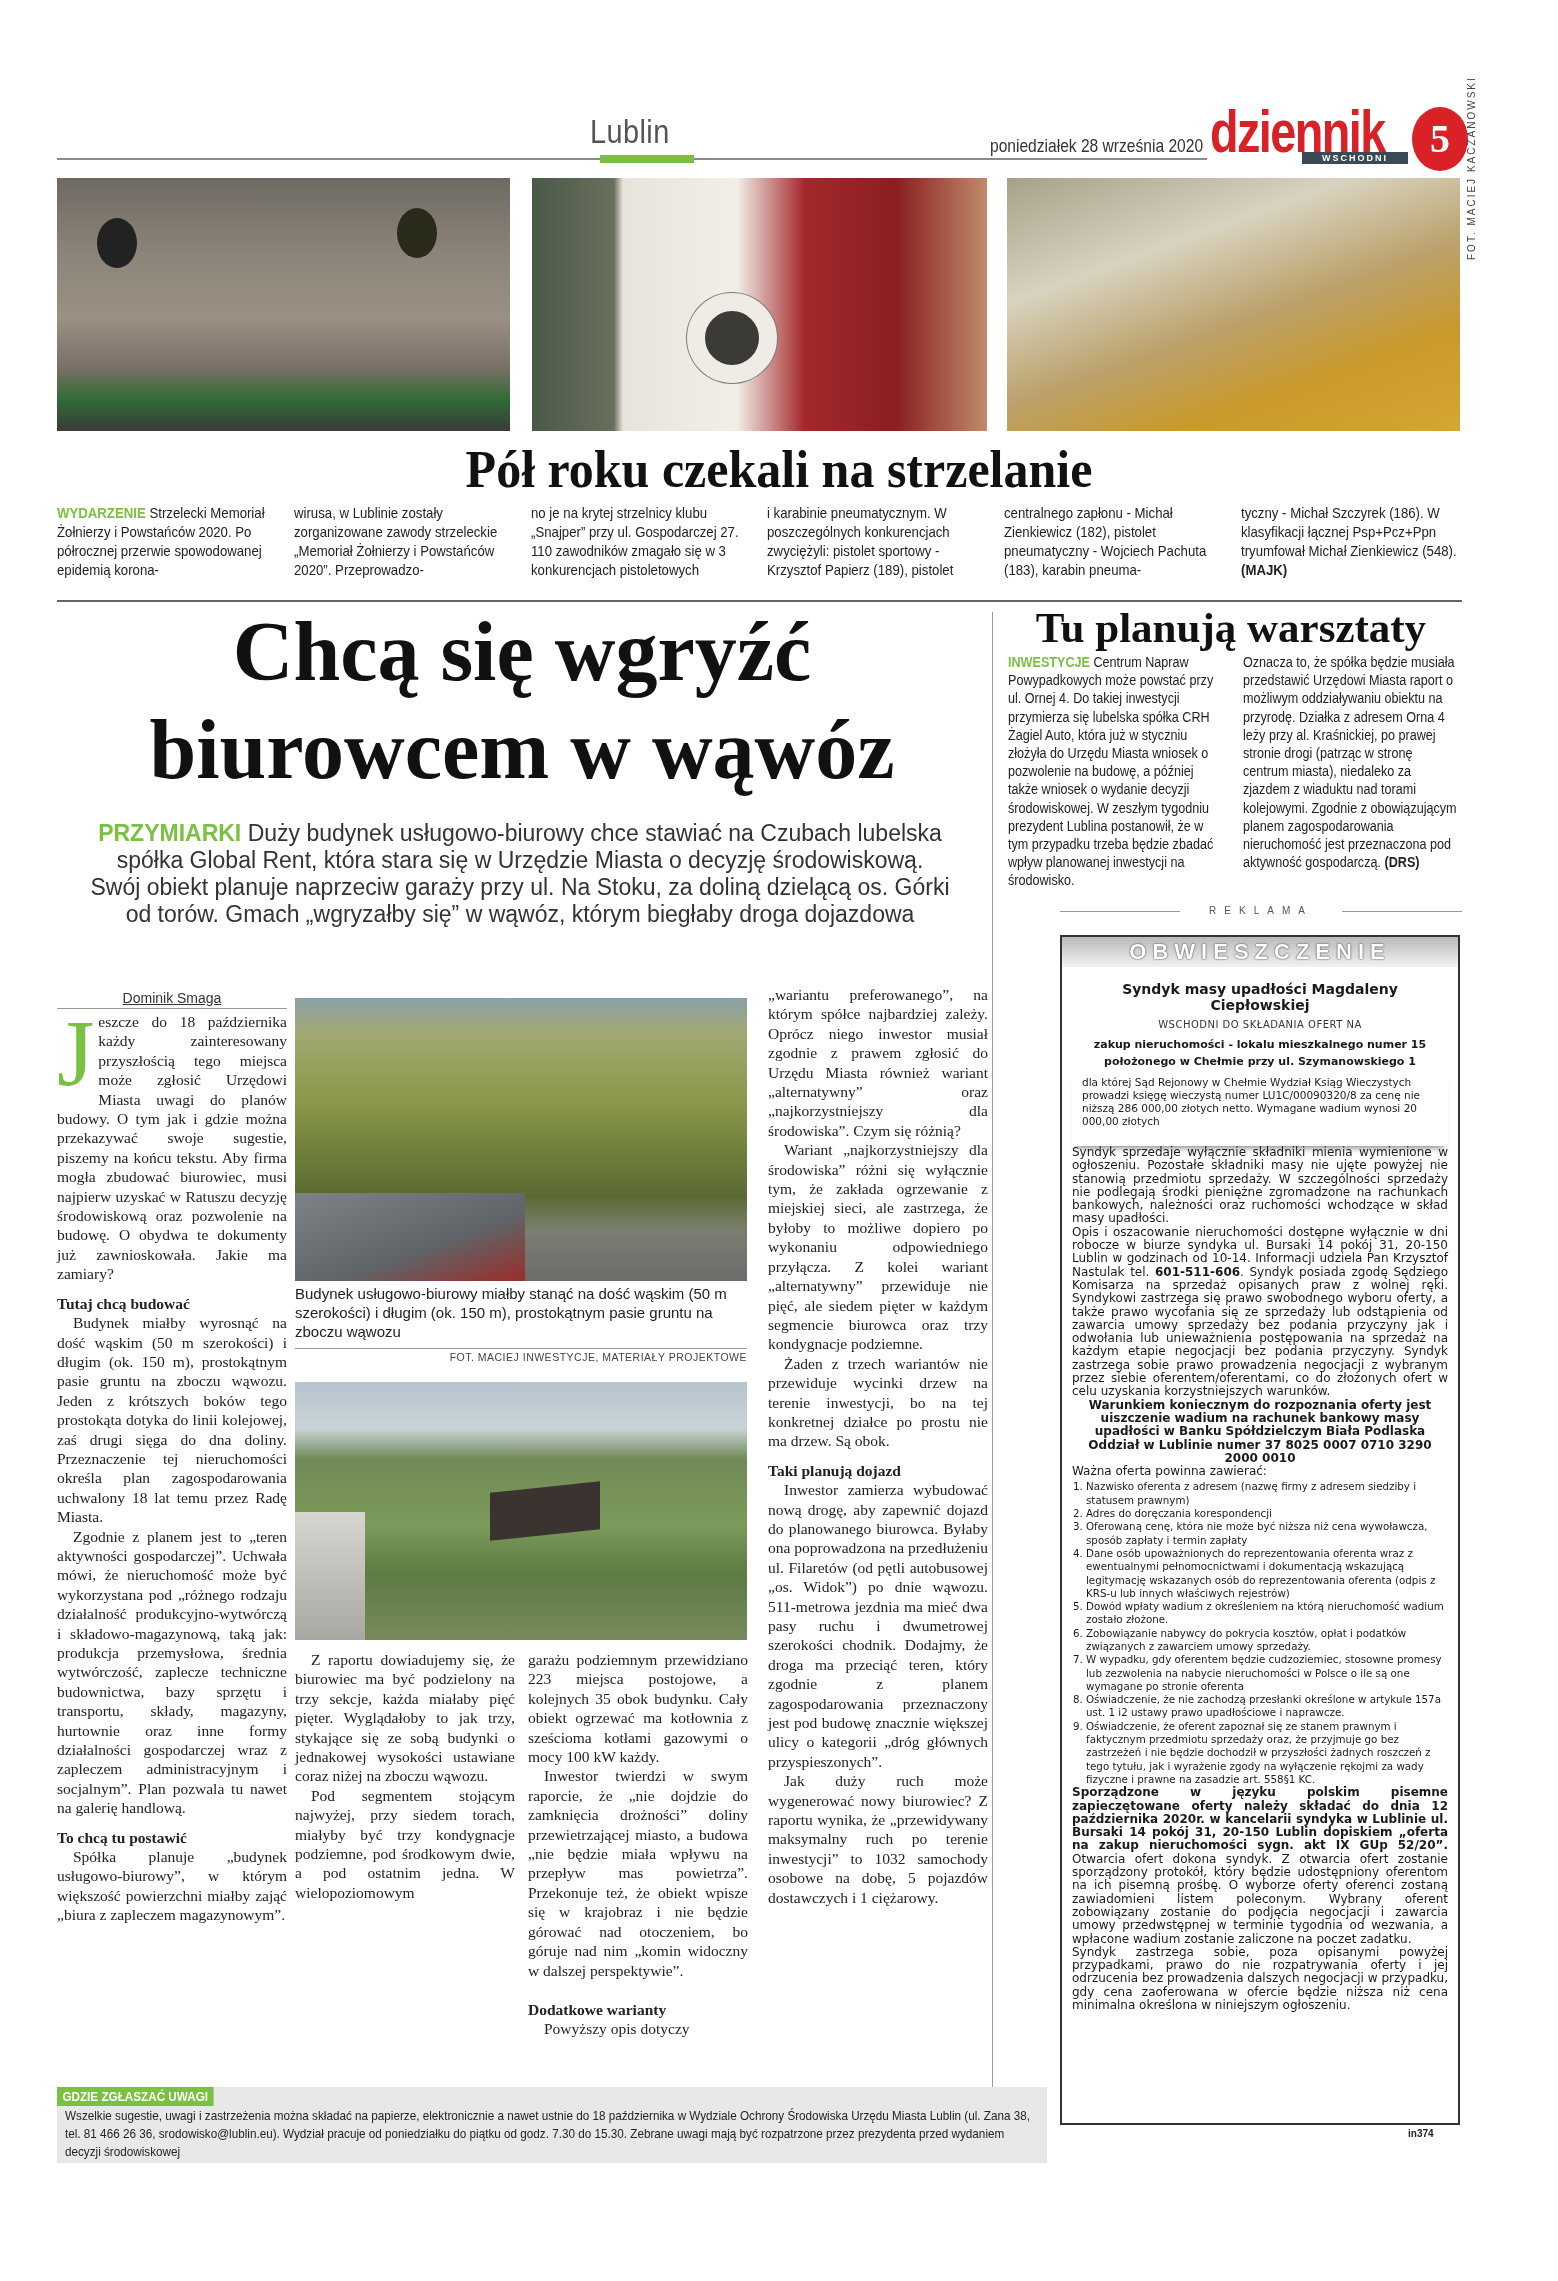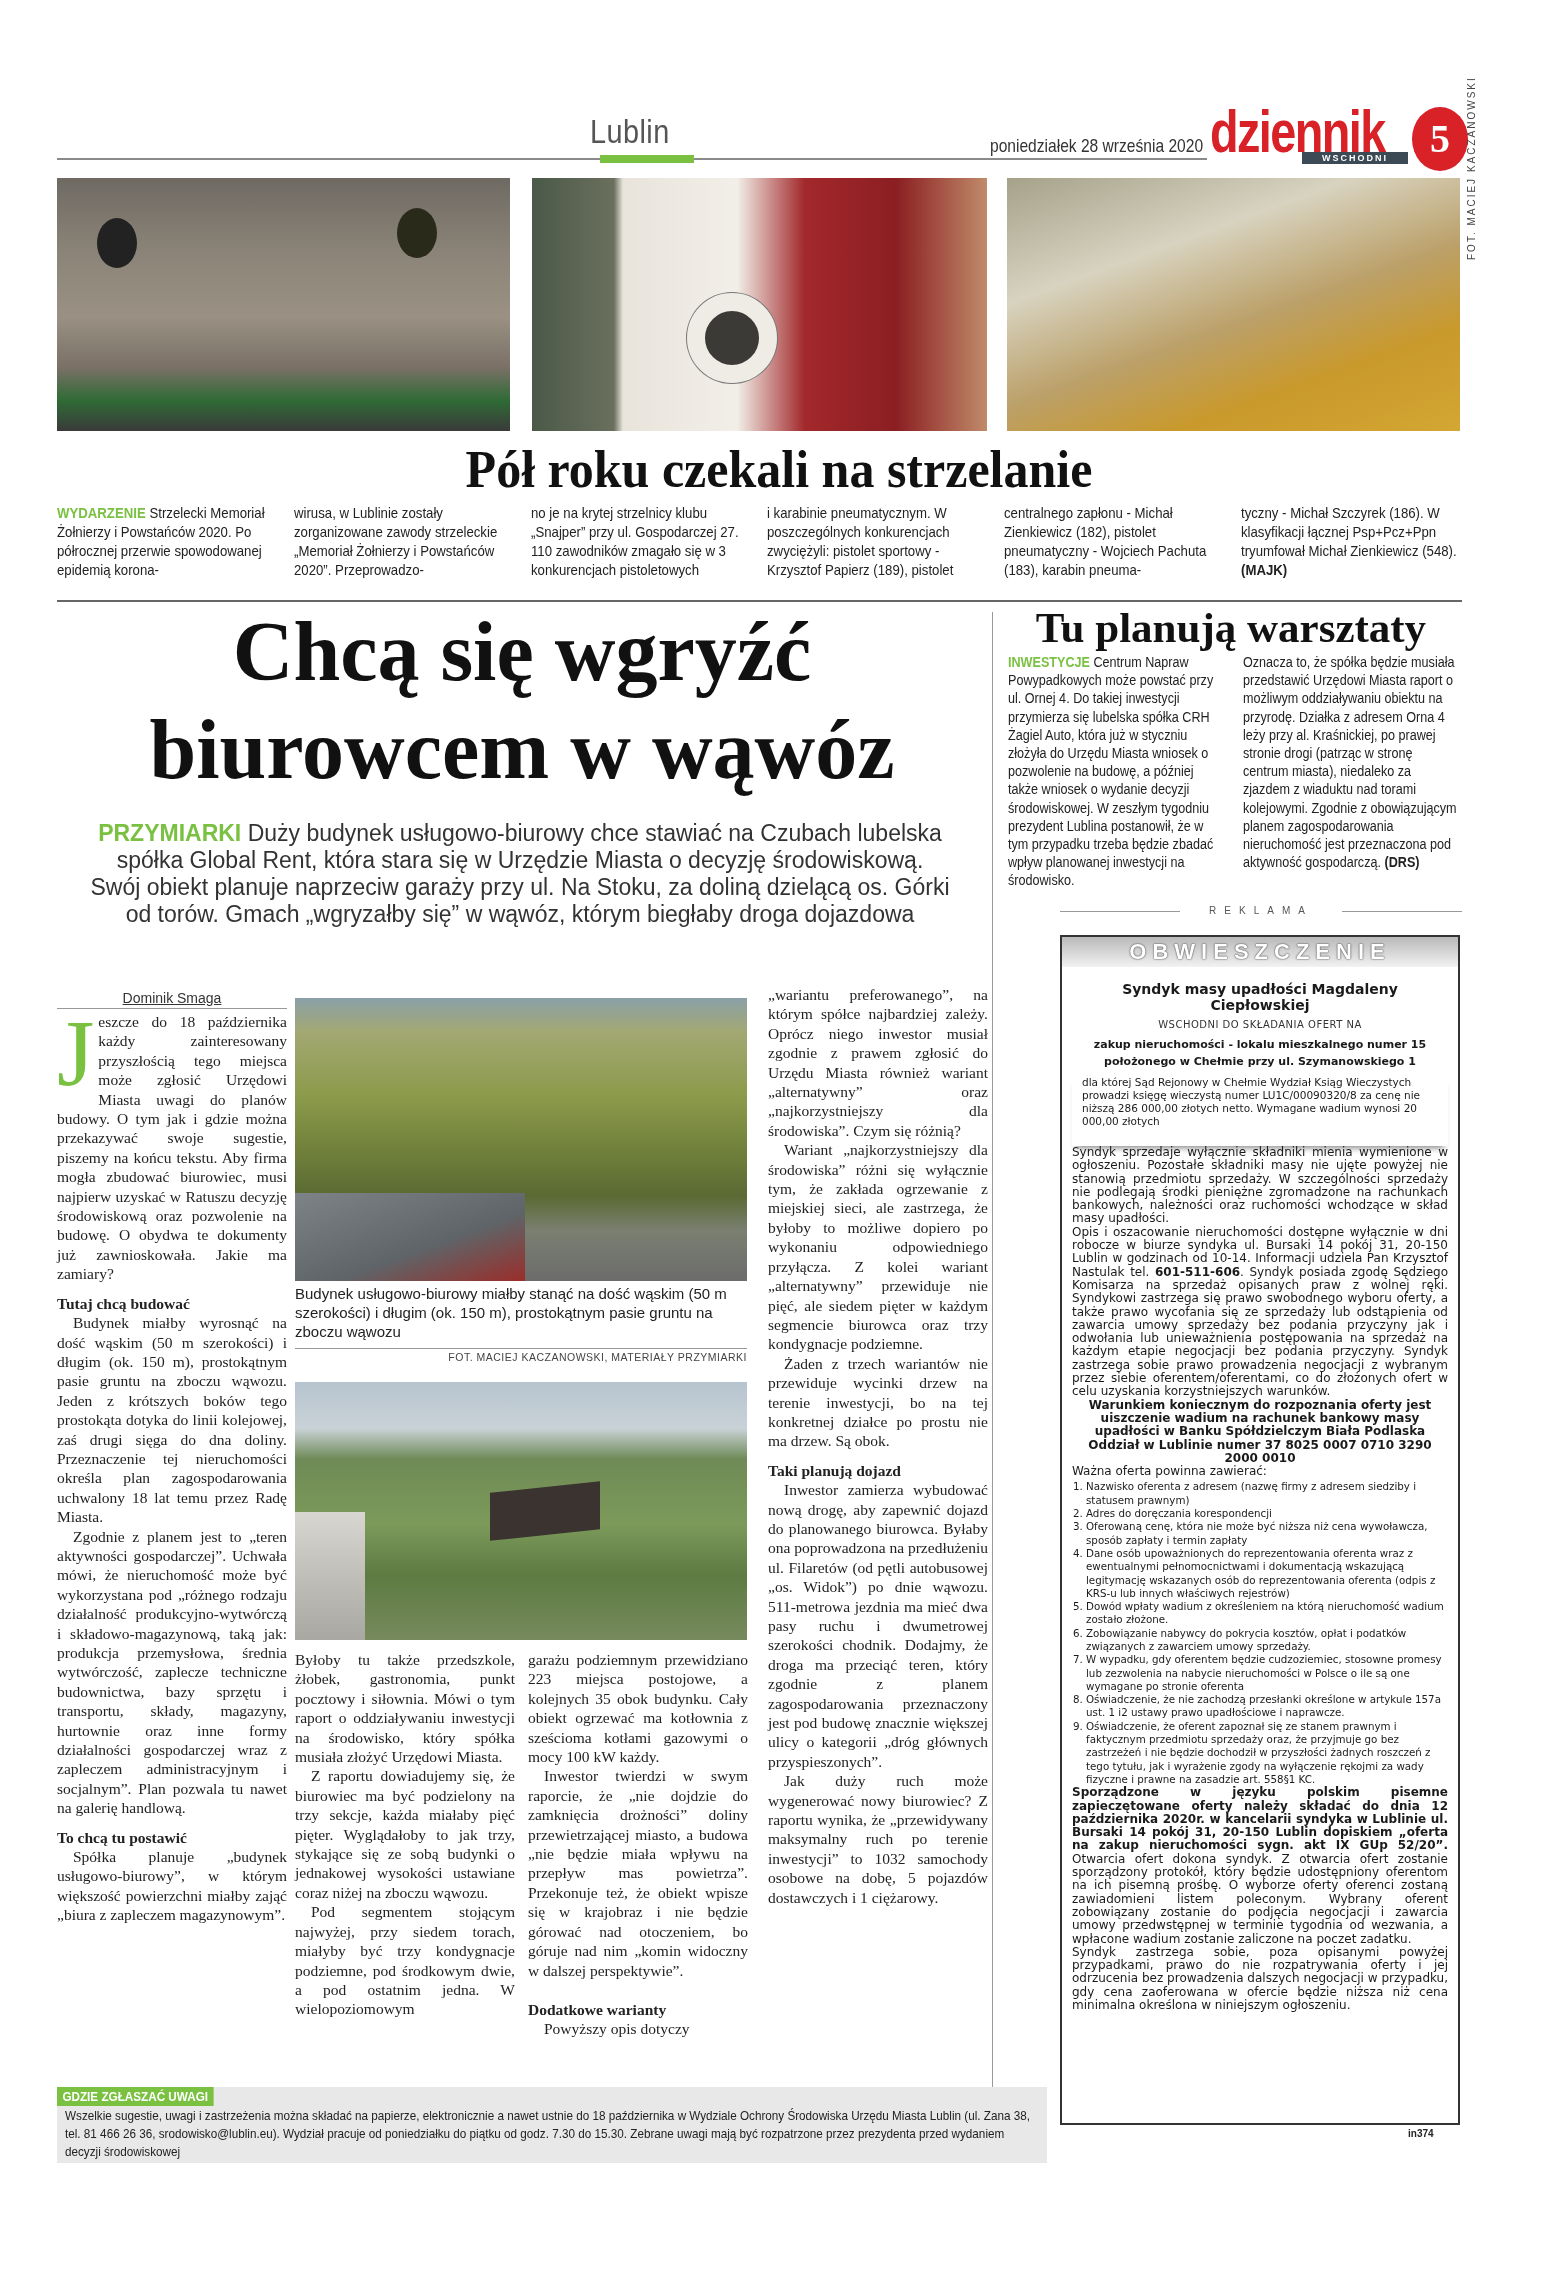--- a/index.html
+++ b/index.html
@@ -145,28 +145,27 @@
   <p>Budynek miałby wyrosnąć na dość wąskim (50 m szerokości) i długim (ok. 150 m), prostokątnym pasie gruntu na zboczu wąwozu. Jeden z krótszych boków tego prostokąta dotyka do linii kolejowej, zaś drugi sięga do dna doliny. Przeznaczenie tej nieruchomości określa plan zagospodarowania uchwalony 18 lat temu przez Radę Miasta.</p>
   <p>Zgodnie z planem jest to „teren aktywności gospodarczej”. Uchwała mówi, że nieruchomość może być wykorzystana pod „różnego rodzaju działalność produkcyjno-wytwórczą i składowo-magazynową, taką jak: produkcja przemysłowa, średnia wytwórczość, zaplecze techniczne budownictwa, bazy sprzętu i transportu, składy, magazyny, hurtownie oraz inne formy działalności gospodarczej wraz z zapleczem administracyjnym i socjalnym”. Plan pozwala tu nawet na galerię handlową.</p>
   <h4>To chcą tu postawić</h4>
   <p>Spółka planuje „budynek usługowo-biurowy”, w którym większość powierzchni miałby zająć „biura z zapleczem magazynowym”.</p>
 </div>
 
 <div class="abs img1">
   <div class="img1-garage"></div>
 </div>
 <div class="abs caption">Budynek usługowo-biurowy miałby stanąć na dość wąskim (50 m szerokości) i długim (ok. 150 m), prostokątnym pasie gruntu na zboczu wąwozu</div>
-<div class="abs credit">FOT. MACIEJ KACZANOWSKI, MATERIAŁY PRZYMIARKI</div>
+<div class="abs credit">FOT. MACIEJ INWESTYCJE, MATERIAŁY PROJEKTOWE</div>
 <div class="abs img2">
   <div class="img2-blocks"></div>
   <div class="img2-bldg"></div>
 </div>
 
 <div class="abs bodycol col2">
-  <p class="noindent">Byłoby tu także przedszkole, żłobek, gastronomia, punkt pocztowy i siłownia. Mówi o tym raport o oddziaływaniu inwestycji na środowisko, który spółka musiała złożyć Urzędowi Miasta.</p>
   <p>Z raportu dowiadujemy się, że biurowiec ma być podzielony na trzy sekcje, każda miałaby pięć pięter. Wyglądałoby to jak trzy, stykające się ze sobą budynki o jednakowej wysokości ustawiane coraz niżej na zboczu wąwozu.</p>
   <p>Pod segmentem stojącym najwyżej, przy siedem torach, miałyby być trzy kondygnacje podziemne, pod środkowym dwie, a pod ostatnim jedna. W wielopoziomowym</p>
 </div>
 
 <div class="abs bodycol col3">
   <p class="noindent">garażu podziemnym przewidziano 223 miejsca postojowe, a kolejnych 35 obok budynku. Cały obiekt ogrzewać ma kotłownia z sześcioma kotłami gazowymi o mocy 100 kW każdy.</p>
   <p>Inwestor twierdzi w swym raporcie, że „nie dojdzie do zamknięcia drożności” doliny przewietrzającej miasto, a budowa „nie będzie miała wpływu na przepływ mas powietrza”. Przekonuje też, że obiekt wpisze się w krajobraz i nie będzie górować nad otoczeniem, bo góruje nad nim „komin widoczny w dalszej perspektywie”.</p>
   <h4 style="margin-top:20px">Dodatkowe warianty</h4>
   <p>Powyższy opis dotyczy</p>
 </div>

